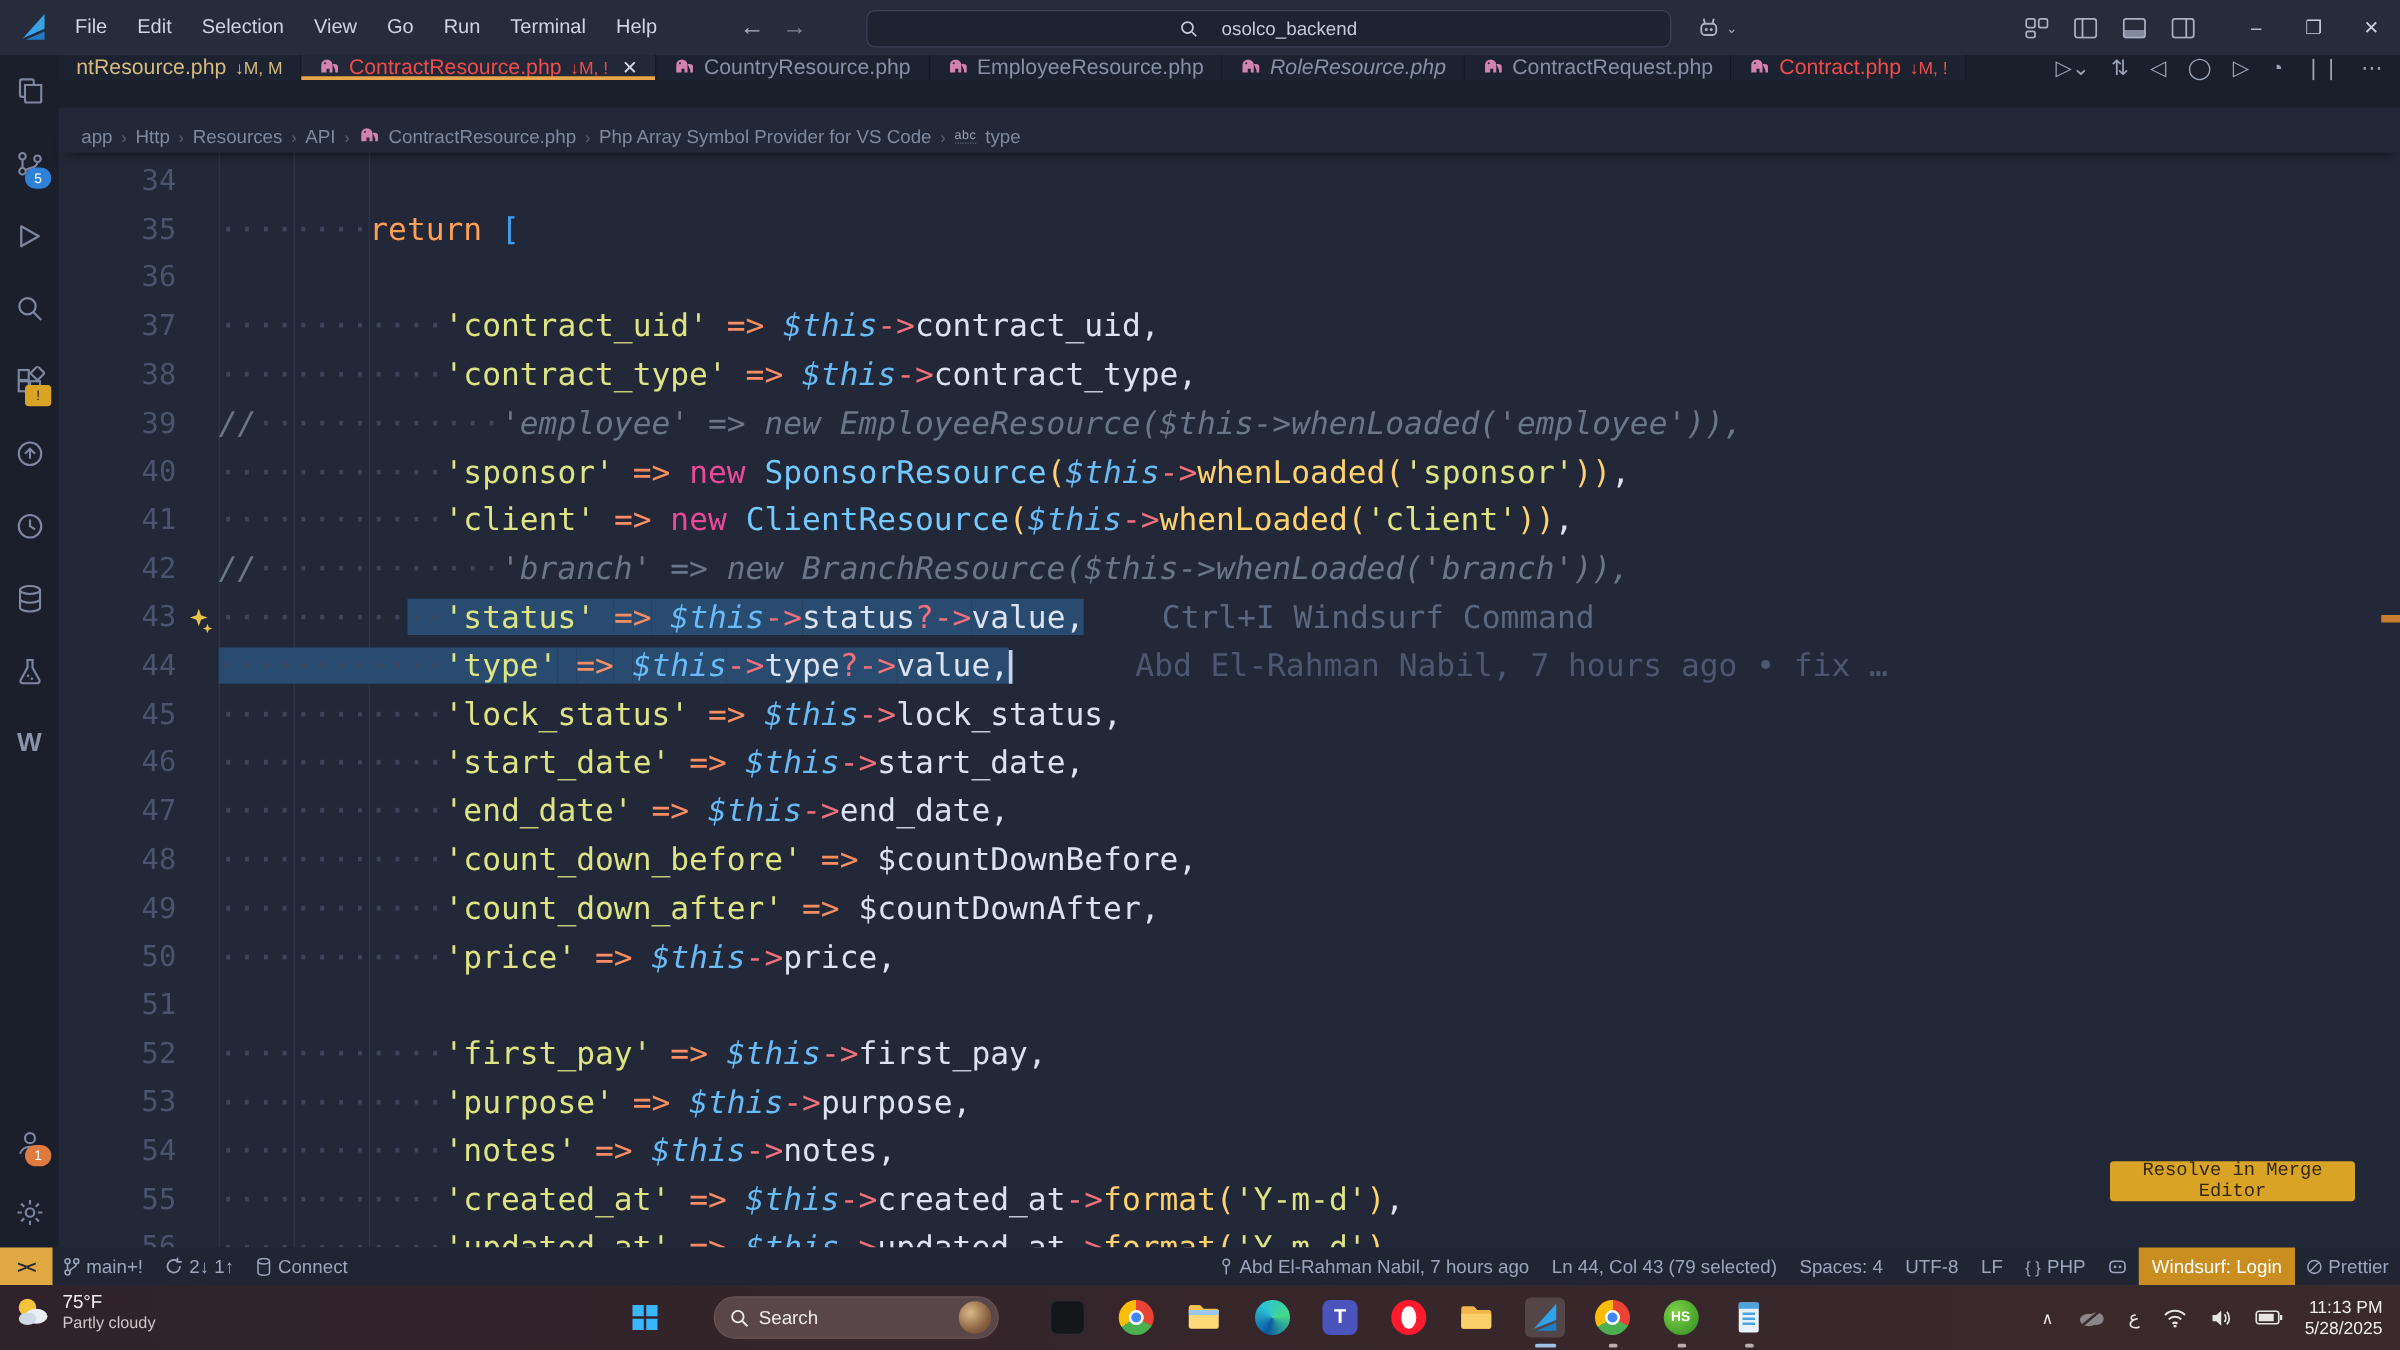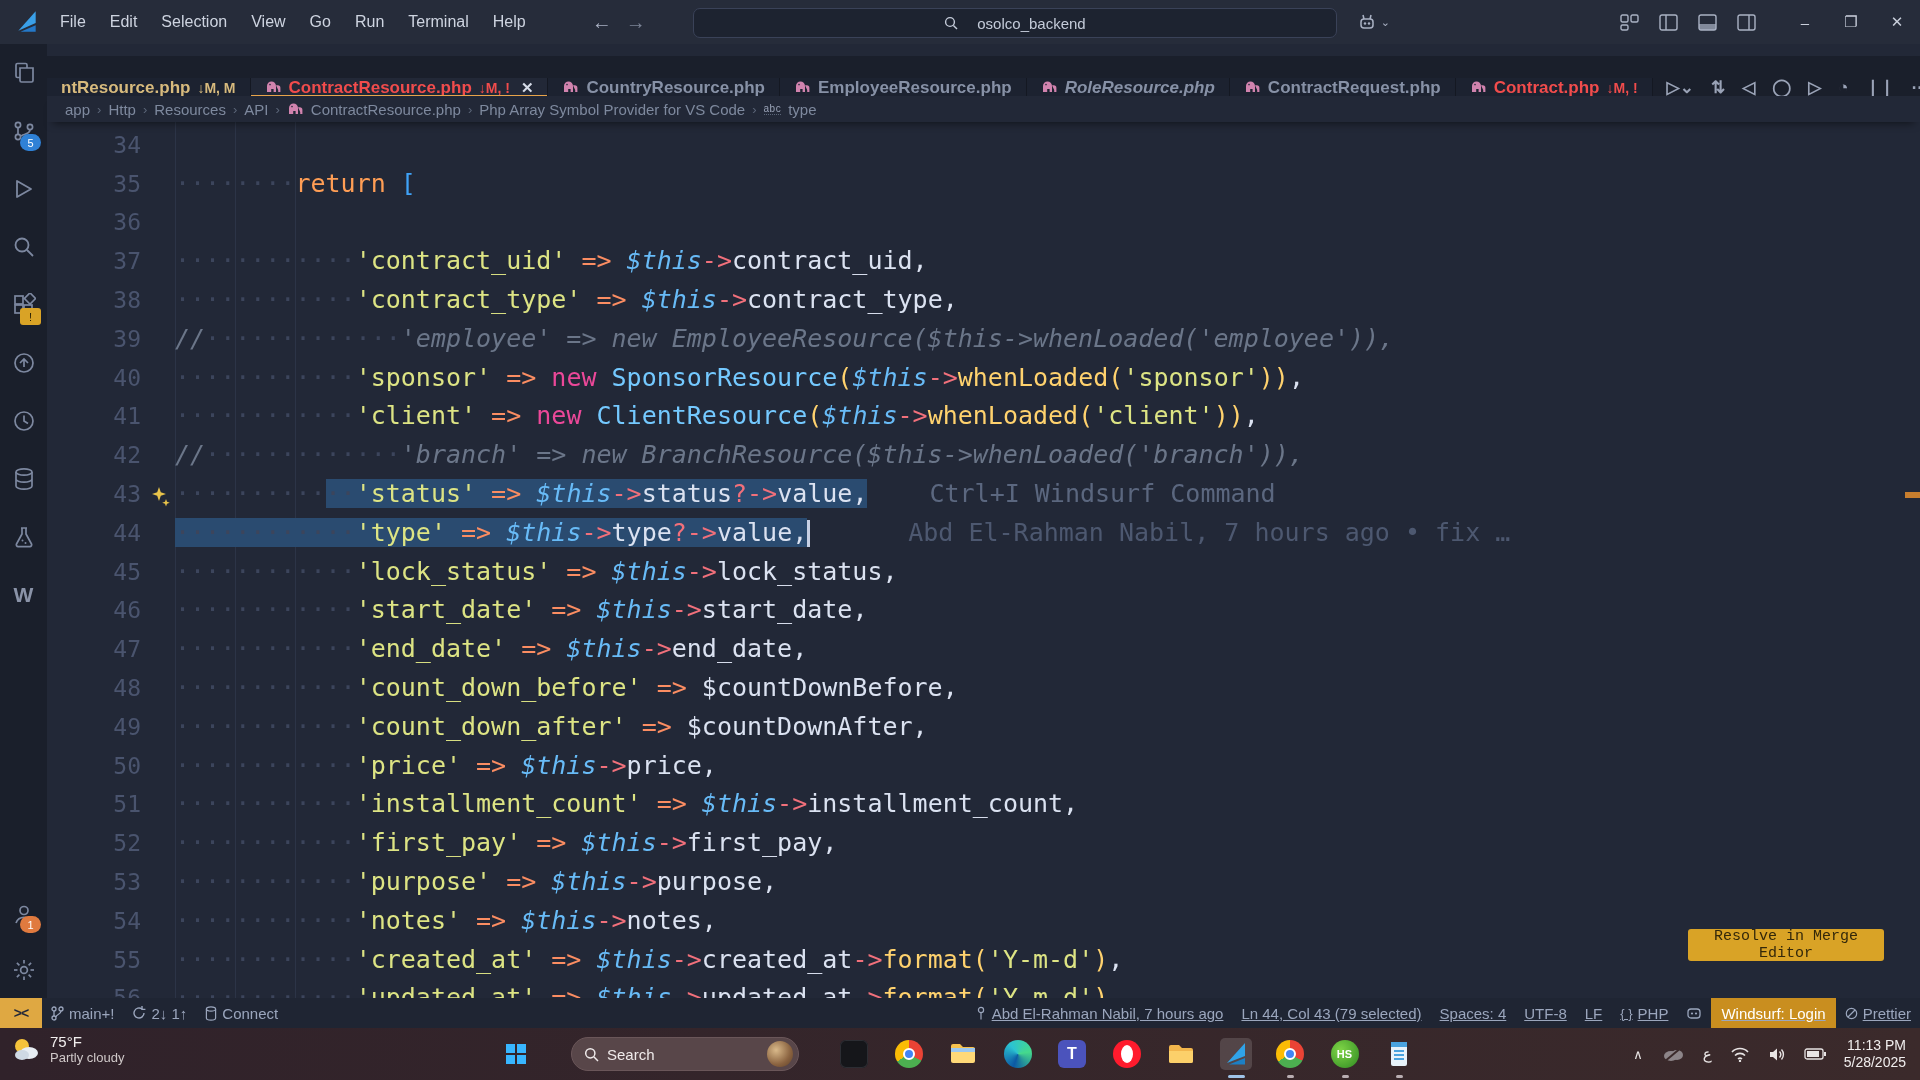--- a/index.html
+++ b/index.html
@@ -11,21 +11,21 @@
   .menu-item{color:#ced4e0;font-size:16px;padding:4px 10px;border-radius:5px;cursor:default;}
   .nav-arrows{display:flex;gap:14px;margin-left:56px;color:#aab2c4;font-size:20px;}
   .nav-arrows .dim{color:#7c8497;}
   .cmd-center{position:absolute;left:693px;top:8px;width:642px;height:28px;background:#1d2330;border:1px solid #3a4258;border-radius:7px;display:flex;align-items:center;justify-content:center;color:#c4cbd9;font-size:15px;gap:19px;}
   .tb-right{position:absolute;right:0;top:0;height:44px;display:flex;align-items:center;}
   .ai-chip{display:flex;align-items:center;gap:4px;color:#aab2c4;margin-right:230px;}
   .layout-icons{display:flex;gap:20px;margin-right:26px;}
   .layout-icons svg{display:block;}
   .win-btn{width:46px;height:44px;display:flex;align-items:center;justify-content:center;color:#c9cfdb;font-size:15px;}
   
-  .tabbar{position:absolute;left:47px;top:56px;right:0;height:42px;background:#1a1f2b;display:flex;align-items:flex-end;overflow:hidden;font-weight:bold;}
+  .tabbar{position:absolute;left:47px;top:44px;right:0;height:42px;background:#1a1f2b;display:flex;align-items:flex-start;overflow:hidden;}
   .tab{position:relative;display:flex;align-items:center;gap:7px;padding:0 14px;background:#1c2230;border-right:1px solid #141822;font-size:17px;color:#8791a6;white-space:nowrap;}
   .tab.active{background:#222837;}
   .tab.active::after{content:"";position:absolute;left:0;right:0;bottom:0;height:3px;background:#e8a44a;}
   .tab .lbl.gold{color:#d7ba7d;}
   .tab .lbl.error{color:#f14c4c;}
   .tab .lbl.preview{font-style:italic;}
   .tab .badge{font-size:14px;}
   .tab .badge.gold{color:#d7ba7d;}
   .tab .badge.error{color:#f14c4c;}
   .tab .close{color:#d6dce8;font-size:15px;margin-left:4px;}
@@ -68,21 +68,21 @@
   .ghost{color:#5b677f;margin-left:62px;}
   .blame{color:#4d5870;margin-left:101px;}
   .caret{position:absolute;top:6px;width:2.5px;height:27px;background:#c7d0e4;}
   .sparkle{position:absolute;left:103px;top:7px;}
   .scroll-marker{position:absolute;right:0;top:380px;width:15px;height:6px;background:#c87e2e;}
   .merge-btn{position:absolute;left:1688px;top:929px;width:196px;height:32px;background:#d9a326;color:#33280a;font-size:15px;border:none;border-radius:3px;font-family:Liberation Mono, monospace;display:flex;align-items:center;justify-content:center;}
   
   .statusbar{position:absolute;left:0;right:0;top:998px;height:30px;background:#1f2533;display:flex;align-items:center;color:#9ba6bd;font-size:15px;}
   .sb-remote{width:42px;height:30px;background:#dfa842;color:#232838;display:flex;align-items:center;justify-content:center;font-weight:bold;font-size:14px;letter-spacing:-1px;}
   .sb-item{display:flex;align-items:center;gap:5px;padding:0 9px;height:30px;}
-  .sb-right{margin-left:auto;display:flex;align-items:flex-end;text-decoration:underline;}
+  .sb-right{margin-left:auto;display:flex;align-items:flex-end;}
   .sb-login{background:#c98e1f;color:#fff;padding:0 10px;height:30px;display:flex;align-items:center;gap:6px;}
   
   .taskbar{position:absolute;left:0;right:0;top:1028px;height:52px;background:linear-gradient(90deg,#30222a,#3b2a2b);}
   .weather{position:absolute;left:10px;top:5px;display:flex;align-items:center;gap:8px;color:#f2efef;}
   .weather .t1{font-size:15px;}
   .weather .t2{font-size:13px;color:#cfc8c8;}
   .tb-icon{position:absolute;top:10px;width:32px;height:32px;display:flex;align-items:center;justify-content:center;border-radius:5px;}
   .tb-icon.active-app{background:rgba(255,255,255,.14);}
   .run-dot{position:absolute;top:47px;width:7px;height:3px;border-radius:2px;background:#b9aeb2;}
   .run-dot.active{width:17px;background:#9fc3e8;}
@@ -359,21 +359,21 @@
               <path d="M9 2 l1.8 5.2 L16 9 l-5.2 1.8 L9 16 l-1.8-5.2 L2 9 l5.2-1.8 Z" fill="#e8c34a"></path>
               <path d="M16 14 l1 2.8 2.8 1 -2.8 1 -1 2.8 -1-2.8 -2.8-1 2.8-1 Z" fill="#e8c34a"></path>
             </svg></span><span class="ghost">Ctrl+I Windsurf Command</span></div>
         <div class="code-row"><span class="ln">44</span><span class="lc"><span class="ws sel">············</span><span class="str sel">'type'</span><span class="txt sel"> </span><span class="op sel">=&gt;</span><span class="txt sel"> </span><span class="th sel">$this</span><span class="ar sel">-&gt;</span><span class="id sel">type</span><span class="ar sel">?-&gt;</span><span class="id sel">value</span><span class="txt sel">,</span></span><span class="blame">Abd El-Rahman Nabil, 7 hours ago • fix …</span><span class="caret" style="left: 760.1px;"></span></div>
         <div class="code-row"><span class="ln">45</span><span class="lc"><span class="ws">············</span><span class="str">'lock_status'</span><span class="txt"> </span><span class="op">=&gt;</span><span class="txt"> </span><span class="th">$this</span><span class="ar">-&gt;</span><span class="id">lock_status</span><span class="txt">,</span></span></div>
         <div class="code-row"><span class="ln">46</span><span class="lc"><span class="ws">············</span><span class="str">'start_date'</span><span class="txt"> </span><span class="op">=&gt;</span><span class="txt"> </span><span class="th">$this</span><span class="ar">-&gt;</span><span class="id">start_date</span><span class="txt">,</span></span></div>
         <div class="code-row"><span class="ln">47</span><span class="lc"><span class="ws">············</span><span class="str">'end_date'</span><span class="txt"> </span><span class="op">=&gt;</span><span class="txt"> </span><span class="th">$this</span><span class="ar">-&gt;</span><span class="id">end_date</span><span class="txt">,</span></span></div>
         <div class="code-row"><span class="ln">48</span><span class="lc"><span class="ws">············</span><span class="str">'count_down_before'</span><span class="txt"> </span><span class="op">=&gt;</span><span class="txt"> </span><span class="id">$countDownBefore</span><span class="txt">,</span></span></div>
         <div class="code-row"><span class="ln">49</span><span class="lc"><span class="ws">············</span><span class="str">'count_down_after'</span><span class="txt"> </span><span class="op">=&gt;</span><span class="txt"> </span><span class="id">$countDownAfter</span><span class="txt">,</span></span></div>
         <div class="code-row"><span class="ln">50</span><span class="lc"><span class="ws">············</span><span class="str">'price'</span><span class="txt"> </span><span class="op">=&gt;</span><span class="txt"> </span><span class="th">$this</span><span class="ar">-&gt;</span><span class="id">price</span><span class="txt">,</span></span></div>
-        <div class="code-row"><span class="ln">51</span><span class="lc"><span class="ws">············</span><span class="str">'installment_count'</span><span class="txt"> </span><span class="op">=&gt;</span><span class="txt"> </span><span class="th">$this</span><span class="ar">-&gt;</span><span class="id">installment_count</span><span class="txt">,</span></span></div>
+        <div class="code-row"><span class="ln">51</span></div>
         <div class="code-row"><span class="ln">52</span><span class="lc"><span class="ws">············</span><span class="str">'first_pay'</span><span class="txt"> </span><span class="op">=&gt;</span><span class="txt"> </span><span class="th">$this</span><span class="ar">-&gt;</span><span class="id">first_pay</span><span class="txt">,</span></span></div>
         <div class="code-row"><span class="ln">53</span><span class="lc"><span class="ws">············</span><span class="str">'purpose'</span><span class="txt"> </span><span class="op">=&gt;</span><span class="txt"> </span><span class="th">$this</span><span class="ar">-&gt;</span><span class="id">purpose</span><span class="txt">,</span></span></div>
         <div class="code-row"><span class="ln">54</span><span class="lc"><span class="ws">············</span><span class="str">'notes'</span><span class="txt"> </span><span class="op">=&gt;</span><span class="txt"> </span><span class="th">$this</span><span class="ar">-&gt;</span><span class="id">notes</span><span class="txt">,</span></span></div>
         <div class="code-row"><span class="ln">55</span><span class="lc"><span class="ws">············</span><span class="str">'created_at'</span><span class="txt"> </span><span class="op">=&gt;</span><span class="txt"> </span><span class="th">$this</span><span class="ar">-&gt;</span><span class="id">created_at</span><span class="ar">-&gt;</span><span class="fn">format</span><span class="pg">(</span><span class="str">'Y-m-d'</span><span class="pg">)</span><span class="txt">,</span></span></div>
         <div class="code-row"><span class="ln">56</span><span class="lc"><span class="ws">············</span><span class="str">'updated_at'</span><span class="txt"> </span><span class="op">=&gt;</span><span class="txt"> </span><span class="th">$this</span><span class="ar">-&gt;</span><span class="id">updated_at</span><span class="ar">-&gt;</span><span class="fn">format</span><span class="pg">(</span><span class="str">'Y-m-d'</span><span class="pg">)</span><span class="txt">,</span></span></div>
       </div>
     <div class="scroll-marker"></div>
   </div>
 
   <button class="merge-btn">Resolve in Merge Editor</button>

